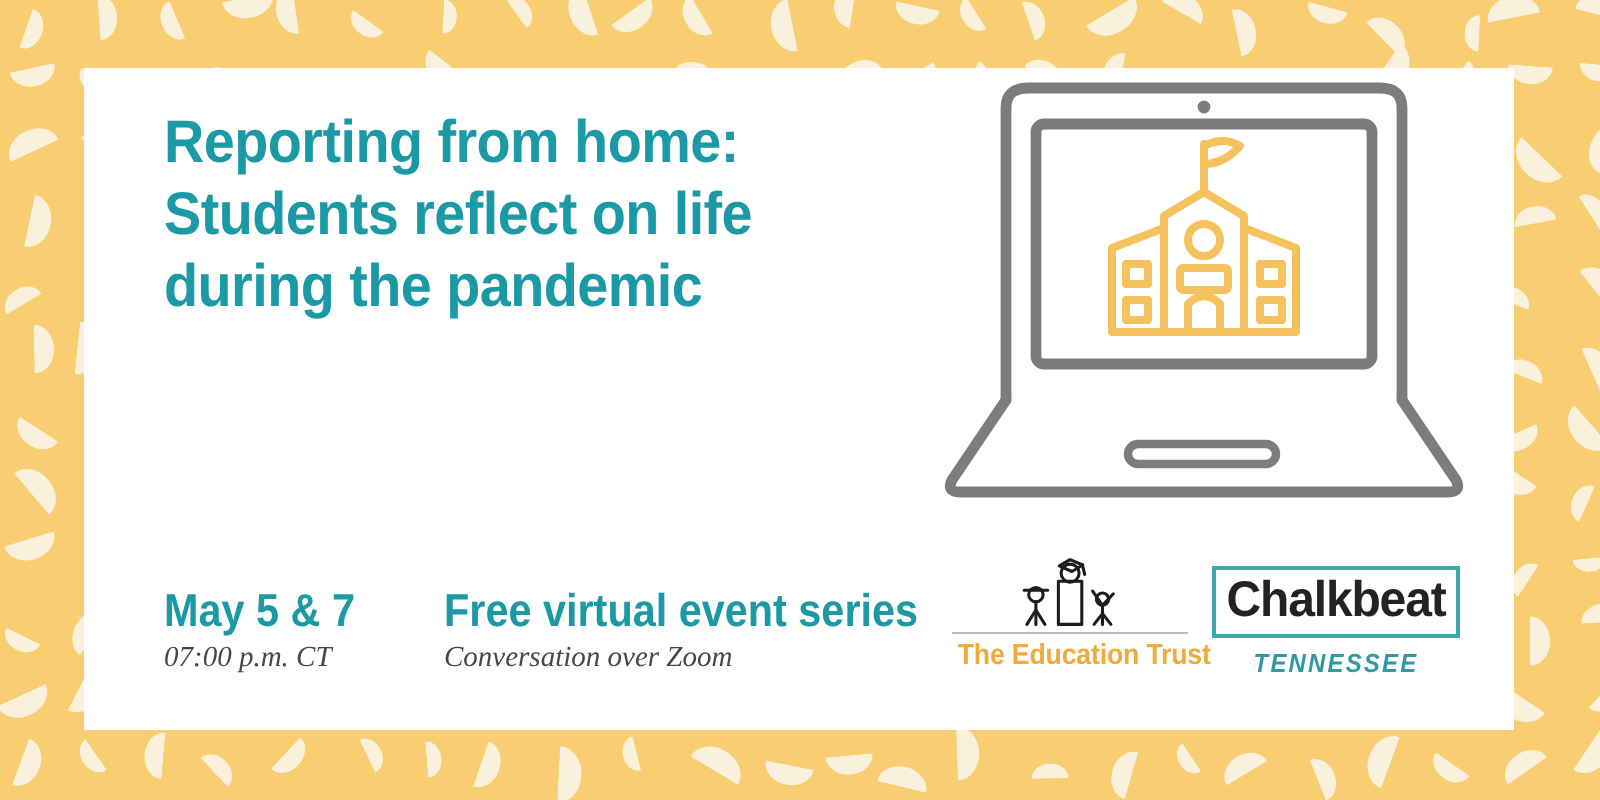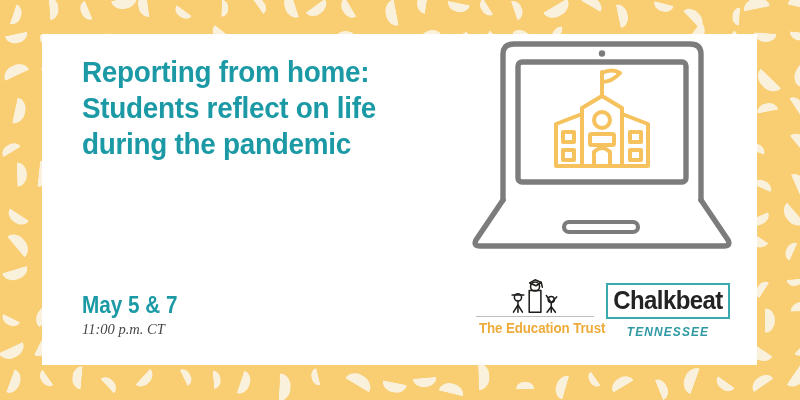--- a/index.html
+++ b/index.html
@@ -482,21 +482,25 @@
 Students reflect on life
 during the pandemic</h1>
 
     </div>
 
   </div>
 
   <div id="event-strip">
     <div class="event-block" id="event-dates-block">
       <div class="event-title">May 5 &amp; 7</div>
-      <div class="event-sub">11:00 p.m. CT</div>
+      <div class="event-sub">07:00 p.m. CT</div>
+    </div>
+    <div class="event-block">
+      <div class="event-title">Free virtual event series</div>
+      <div class="event-sub">Conversation over Zoom</div>
     </div>
   </div>
 
   <div id="chalkbeat-logo">
     <div id="chalkbeat-box">
       <div id="chalkbeat-word">Chalkbeat</div>
     </div>
     <div id="chalkbeat-state">TENNESSEE</div>
   </div>
 

